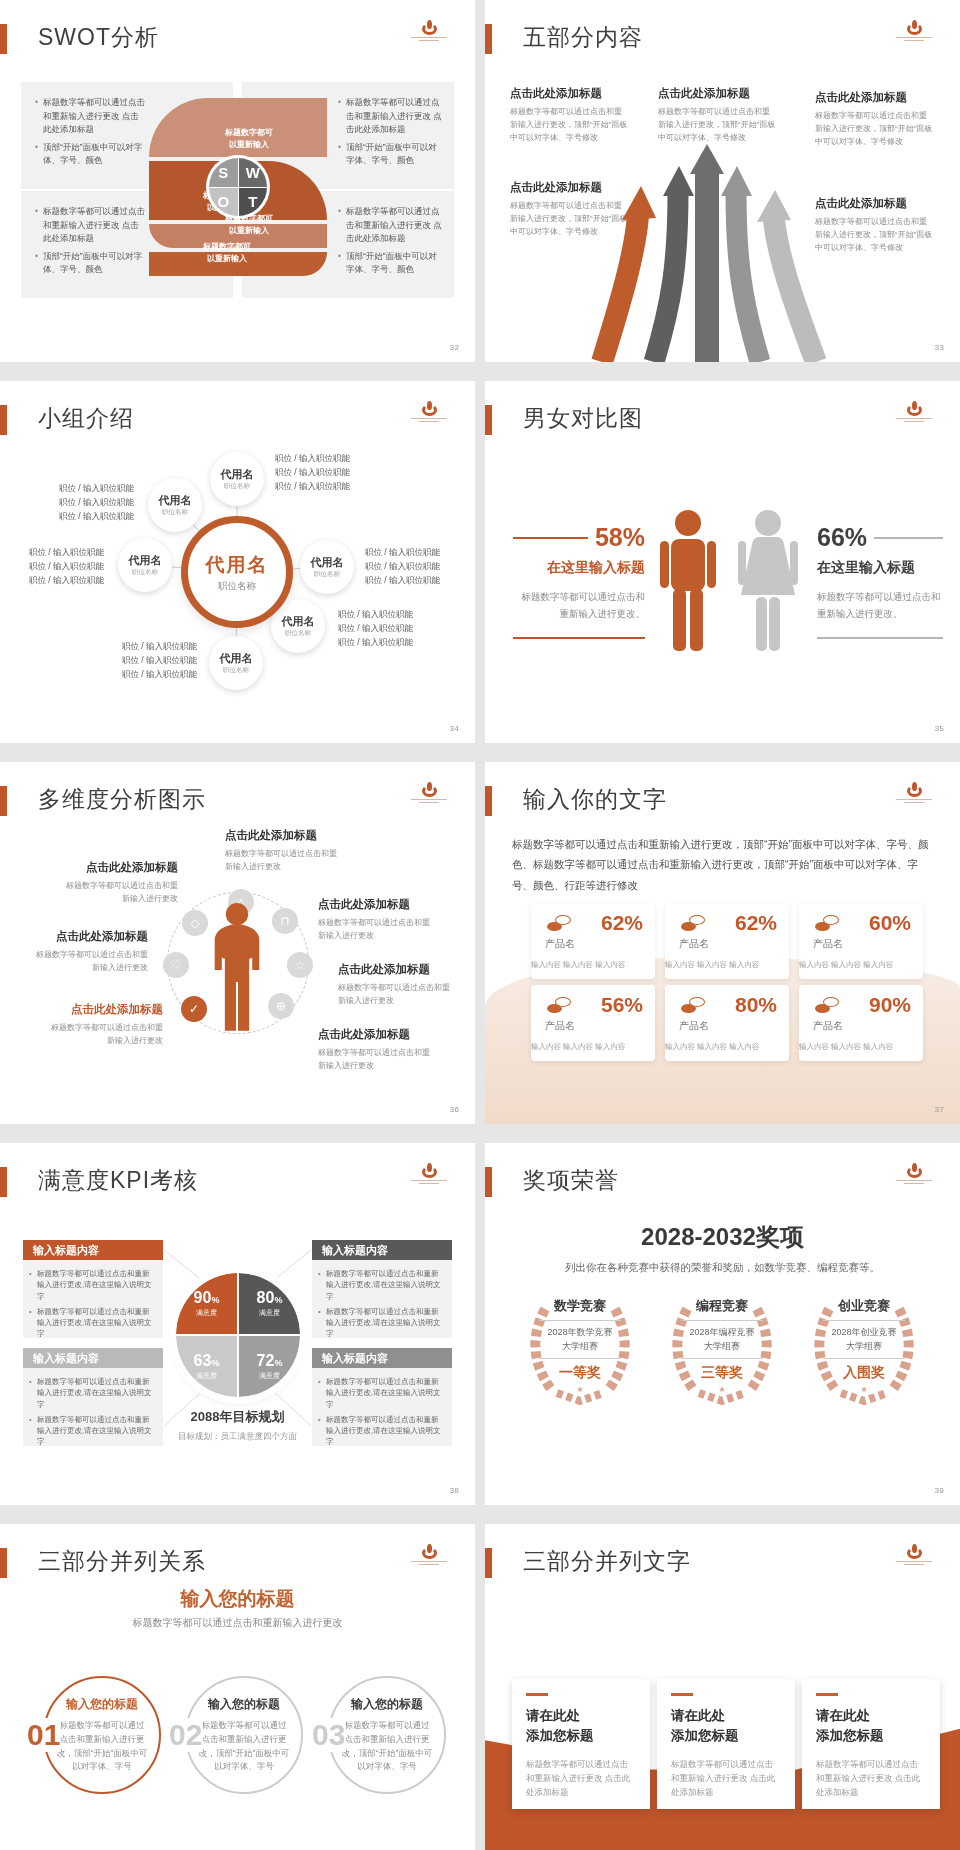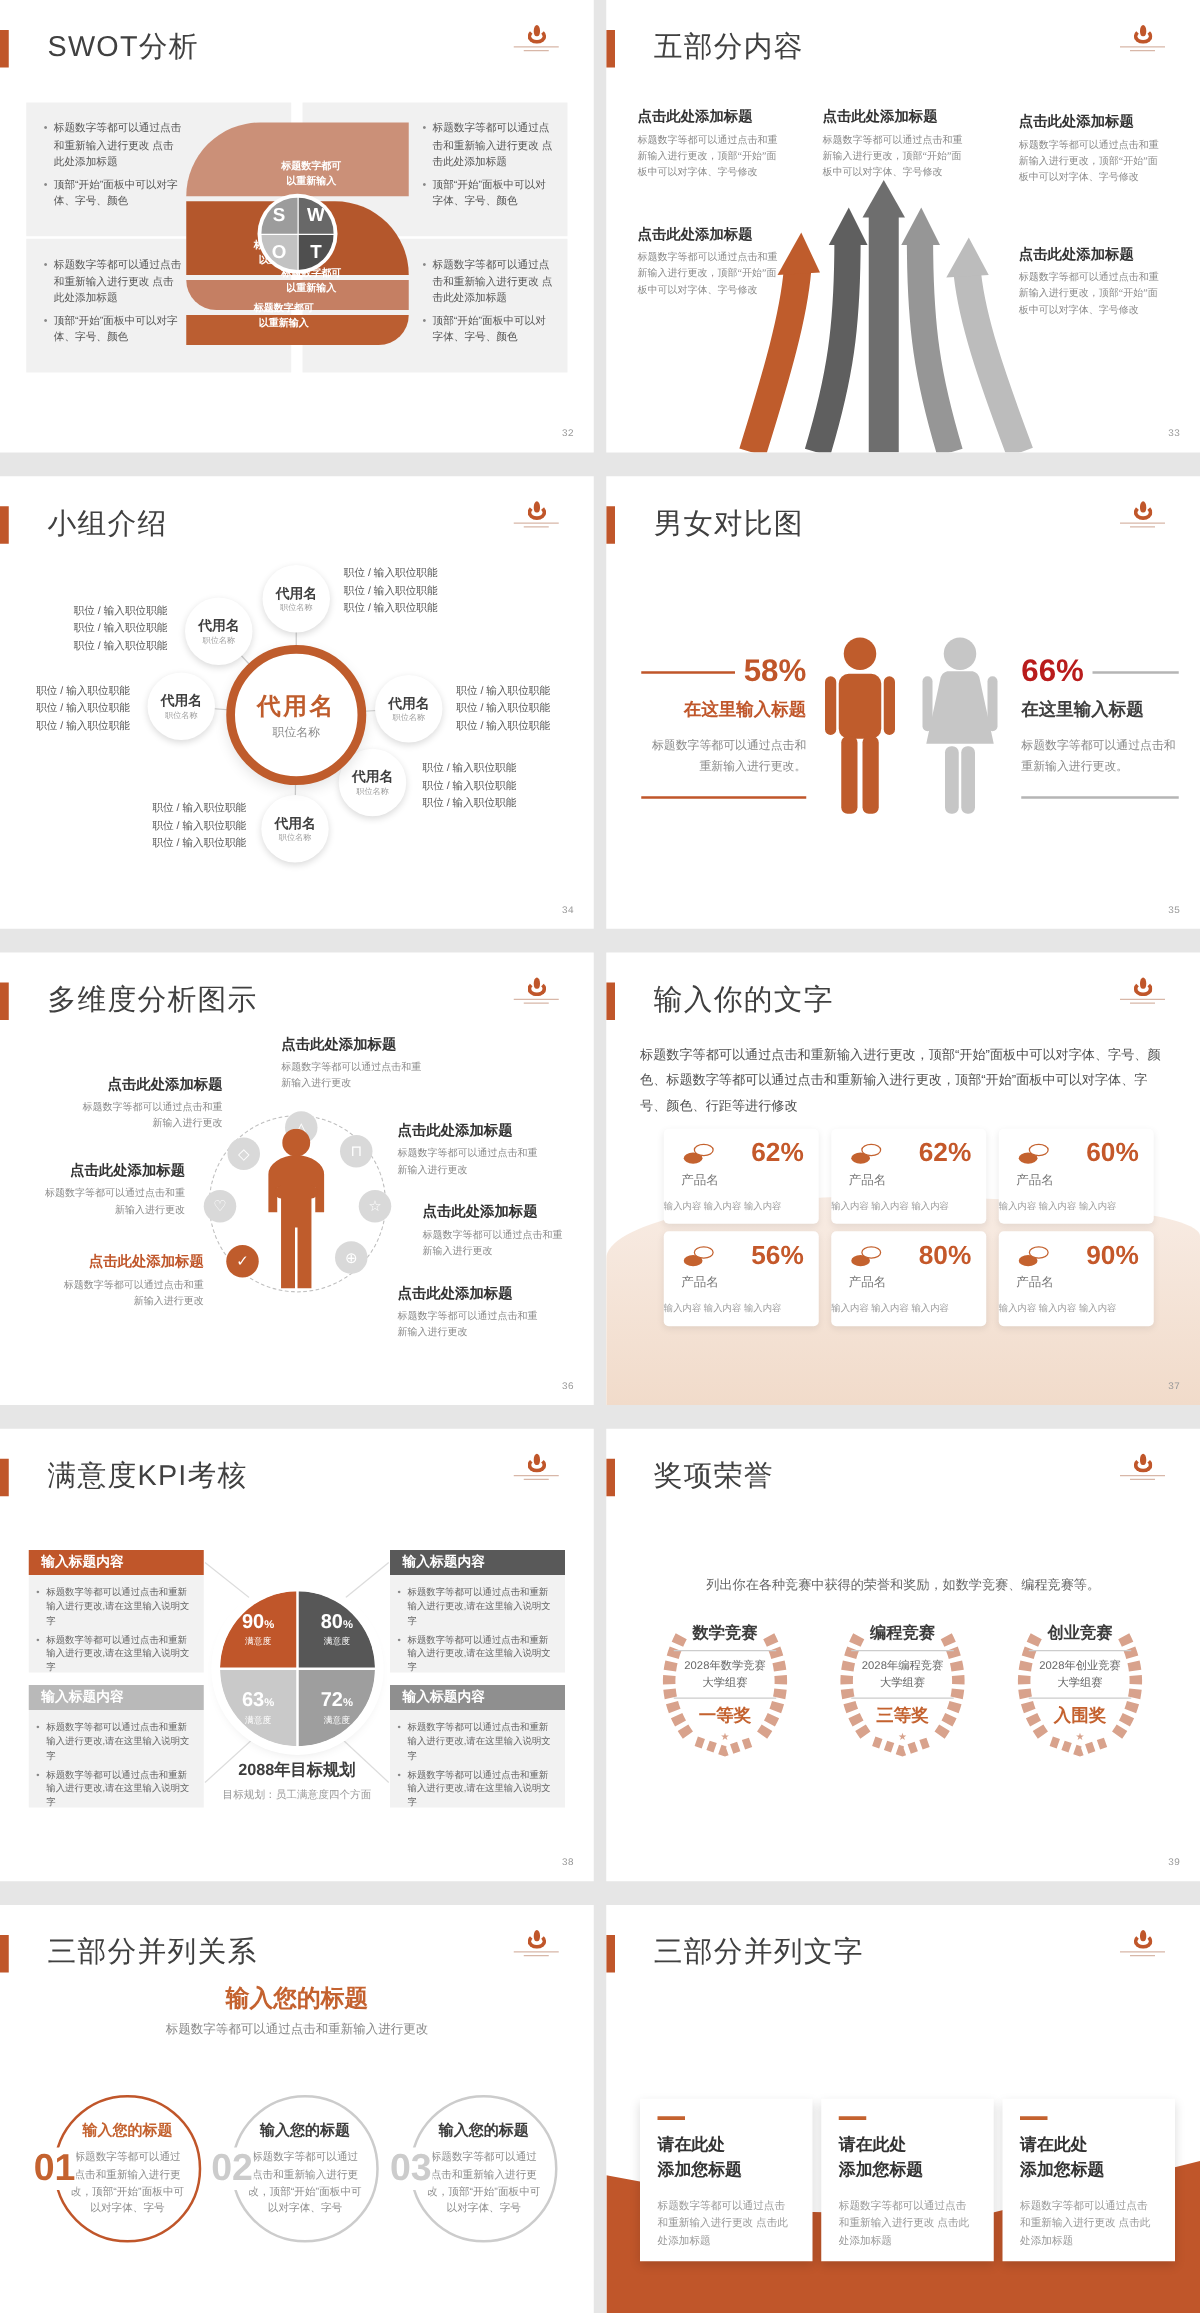--- a/index.html
+++ b/index.html
@@ -28,21 +28,21 @@
   .quad{display:flex;align-items:center;justify-content:center;}
   .quad span{width:66px;font-size:8px;font-weight:bold;color:#fff;text-align:center;line-height:1.5;white-space:pre-line;}
   .quad.tl{background:#cb9078;border-top-left-radius:178px;}.quad.tl span{transform:translate(11px,11px);}
   .quad.tr{background:#b4572c;border-top-right-radius:178px;}.quad.tr span{transform:translate(-11px,11px);}
   .quad.bl{background:#c57f63;border-bottom-left-radius:178px;}.quad.bl span{transform:translate(11px,-11px);}
   .quad.br{background:#bb5e31;border-bottom-right-radius:178px;}.quad.br span{transform:translate(-11px,-11px);}
   .s32-center{position:absolute;left:60px;top:60px;width:58px;height:58px;border-radius:50%;overflow:hidden;display:grid;grid-template-columns:1fr 1fr;grid-template-rows:1fr 1fr;gap:1px;background:#fff;box-shadow:0 0 0 3px #fff;}
   .s32-center b{display:flex;align-items:center;justify-content:center;color:#fff;font-size:15px;}
   .cS{background:#9c9c9c;}.cW{background:#686868;}.cO{background:#c2c2c2;}.cT{background:#4f4f4f;}
   
-  .tblock{position:absolute;width:118px;font-family:Liberation Serif, serif;}
+  .tblock{position:absolute;width:118px;}
   .tblock h4{margin:0 0 5px;font-size:11.5px;color:#333;}
   .tblock p{margin:0;font-size:8px;color:#8a8a8a;line-height:1.6;}
   .tblock.right{text-align:right;}
   .tblock h4.orange{color:#c0562a;}
   
   .s34-node{position:absolute;width:54px;height:54px;border-radius:50%;background:#fff;box-shadow:0 2px 6px rgba(0,0,0,.15);display:flex;flex-direction:column;align-items:center;justify-content:center;}
   .s34-node b{font-size:11px;color:#3f3f3f;}
   .s34-node i{font-style:normal;font-size:6.5px;color:#9a9a9a;}
   .s34-center{position:absolute;left:181px;top:135px;width:112px;height:112px;border:7px solid #bf5c2c;border-radius:50%;background:#fff;box-shadow:0 4px 10px rgba(0,0,0,.1);display:flex;flex-direction:column;align-items:center;justify-content:center;box-sizing:border-box;}
   .s34-center b{font-size:19px;color:#bf5c2c;letter-spacing:2px;}
@@ -342,21 +342,21 @@
       <circle cx="39" cy="14" r="13"></circle>
       <path d="M30,28 h18 c3,0 5.5,2 6.5,5 l11.5,53 h-54 l11.5,-53 c1,-3 3.5,-5 6.5,-5 z"></path>
       <rect x="9" y="32" width="8" height="44" rx="4"></rect>
       <rect x="61" y="32" width="8" height="44" rx="4"></rect>
       <rect x="27" y="88" width="11" height="54" rx="5"></rect>
       <rect x="40" y="88" width="11" height="54" rx="5"></rect>
     </svg>
 
     <div class="s35-col" style="left:332px;width:126px;">
       <div class="pct-row">
-          <span class="pct" style="color:#b91c1c;">66%</span>
+          <span class="pct" style="color:#404040;">66%</span>
           <span class="rule" style="background:#b5b5b5;"></span>
         </div>
       <h3 style="color:#3f3f3f;">在这里输入标题</h3>
       <p>标题数字等都可以通过点击和重新输入进行更改。</p>
       <div class="bottom" style="background:#b5b5b5;"></div>
     </div>
     <div class="pagenum">35</div>
   </section>
 
   <section class="slide">
@@ -548,20 +548,21 @@
     <div class="accent"></div>
     <div class="slide-title">奖项荣誉</div>
     <div class="logo">
         <span class="logo-mark"></span>
         <span class="logo-lines">
           <i></i>
           <i></i>
         </span>
       </div>
 
+    <div class="s39-head">2028-2032奖项</div>
     <div class="s39-sub">列出你在各种竞赛中获得的荣誉和奖励，如数学竞赛、编程竞赛等。</div>
 
     <div class="award" style="left:30px;">
       <svg viewBox="0 0 130 118">
         <path d="M30,18 Q8,60 36,98" stroke="#d8a28c" stroke-width="10" stroke-dasharray="7 4" fill="none"></path>
         <path d="M100,18 Q122,60 94,98" stroke="#d8a28c" stroke-width="10" stroke-dasharray="7 4" fill="none"></path>
         <path d="M42,102 L65,110 L88,102" stroke="#d8a28c" stroke-width="8" stroke-dasharray="6 4" fill="none"></path>
       </svg>
       <div class="aw-body">
         <div class="aw-title">数学竞赛</div>

